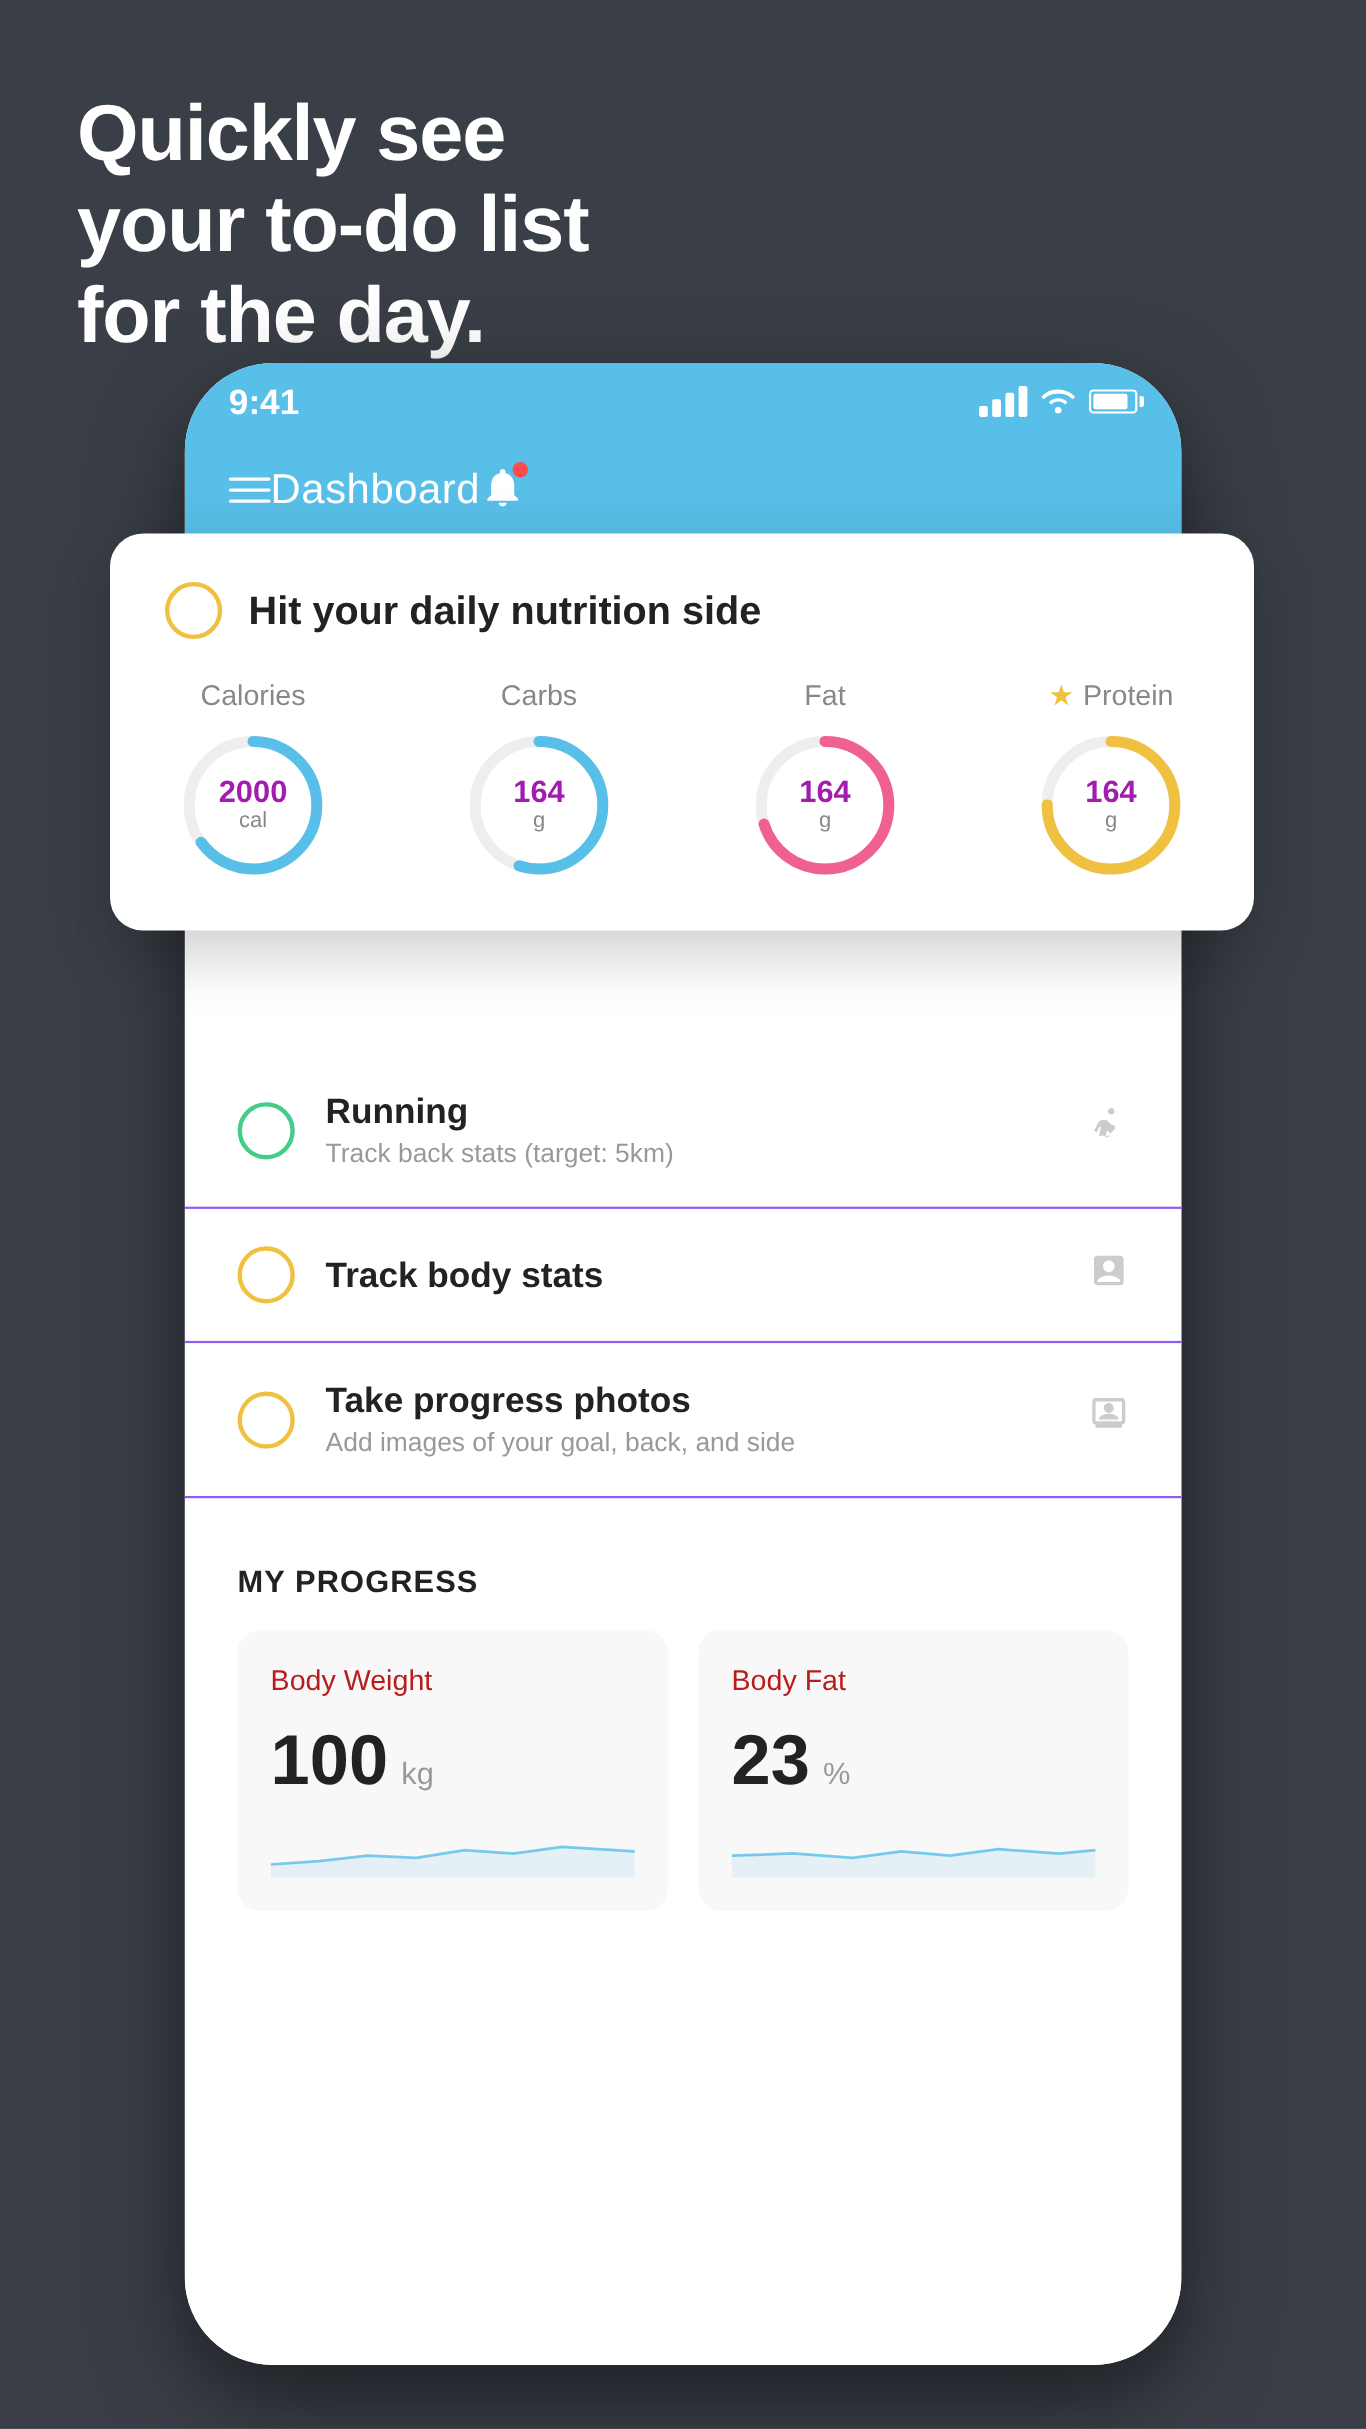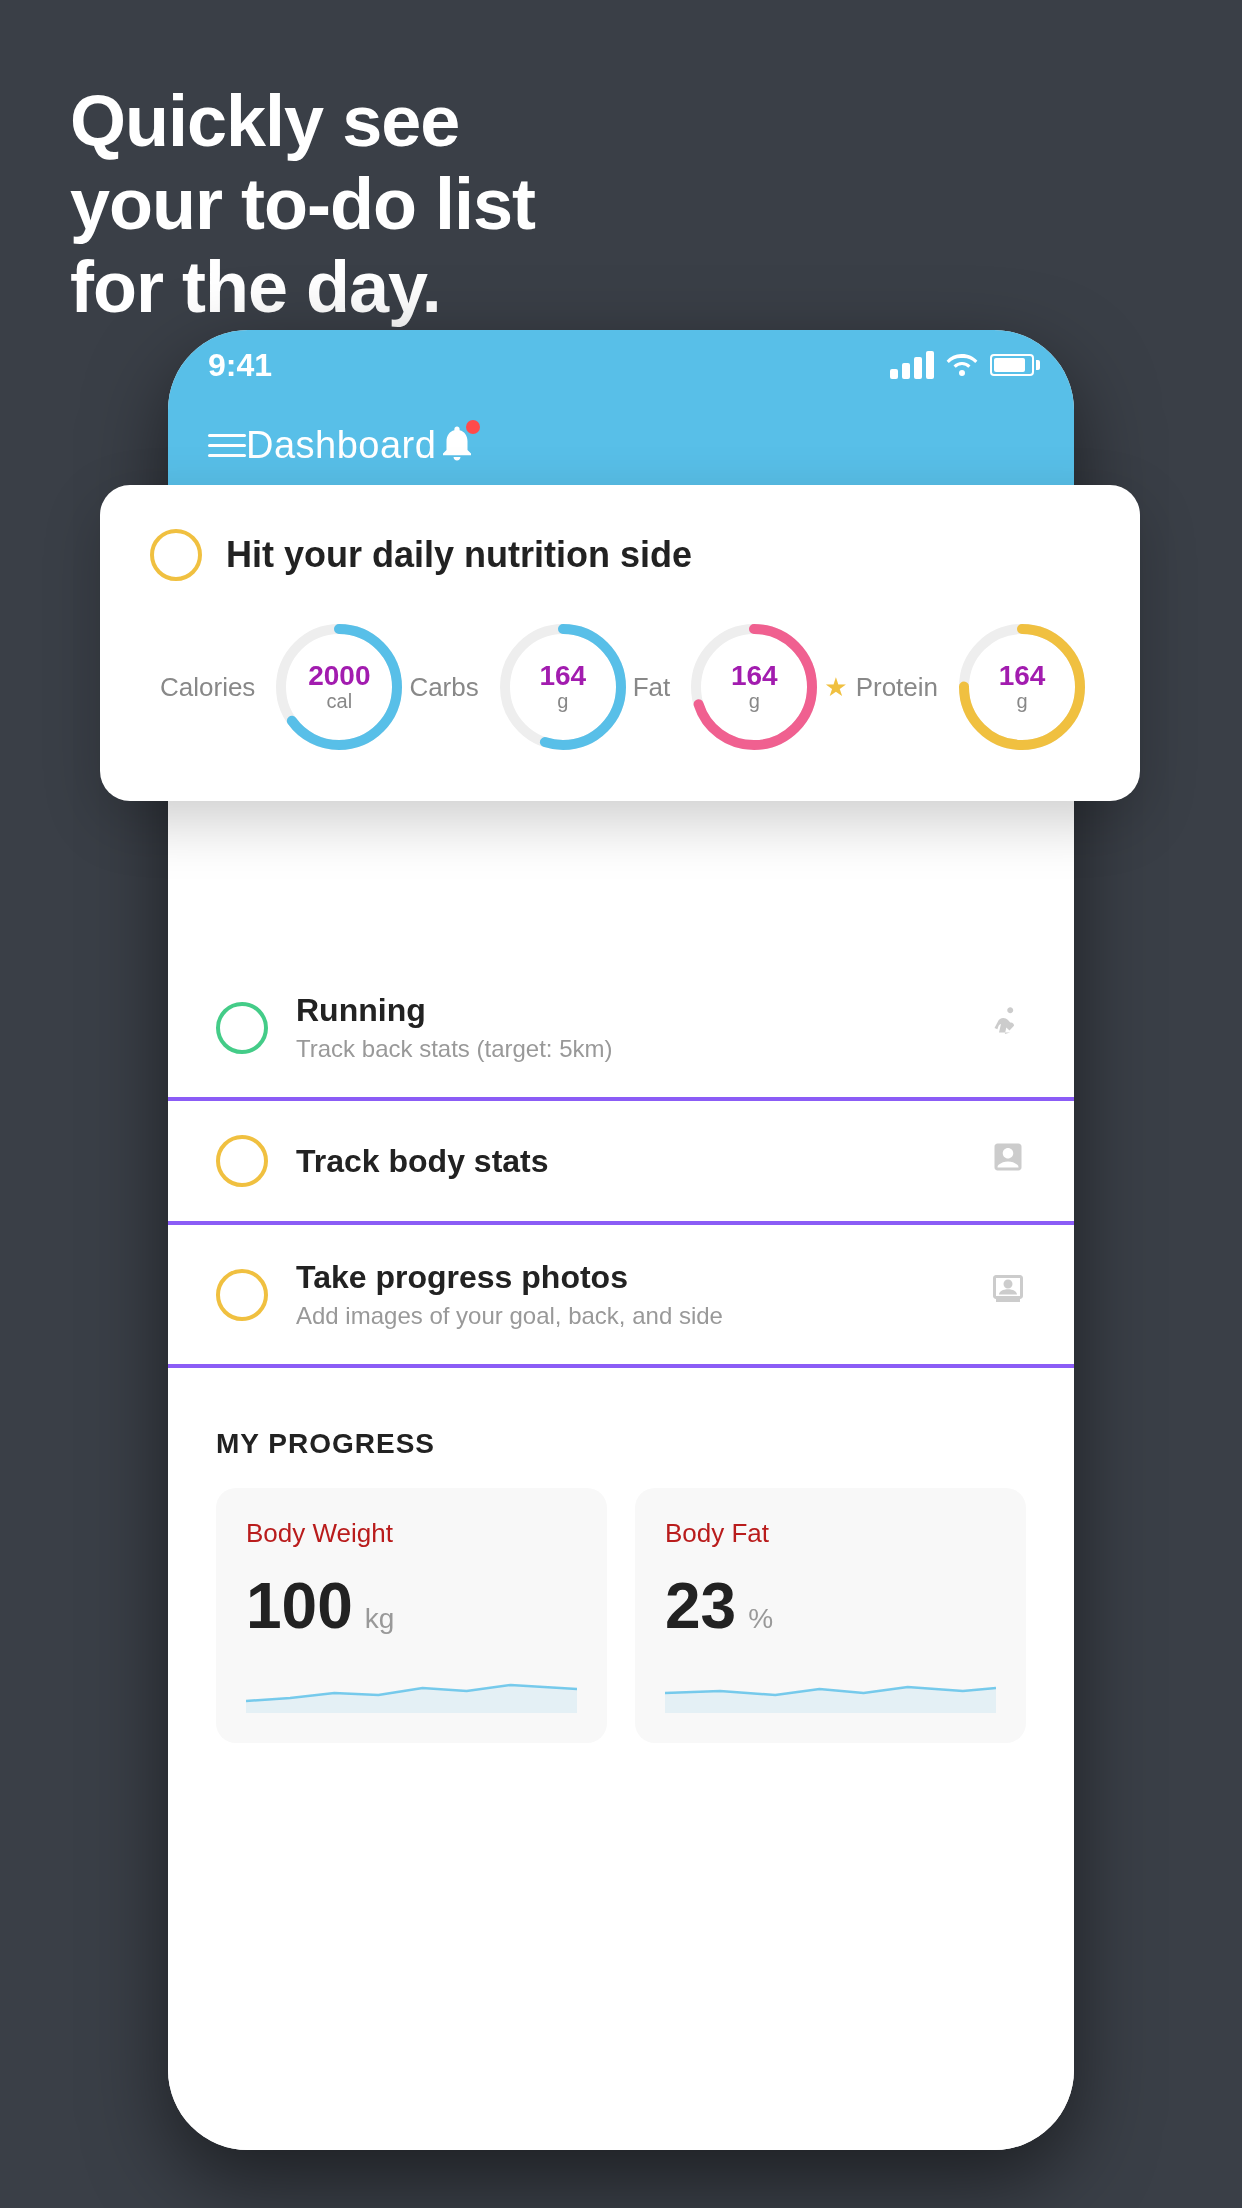--- a/index.html
+++ b/index.html
@@ -221,20 +221,21 @@
     
     .nutrition-rings {
       display: flex;
       justify-content: space-between;
       align-items: flex-start;
       padding: 0 10px;
     }
 
     .ring-item {
       display: flex;
+      flex-direction: column;
       align-items: center;
       gap: 14px;
     }
 
     .ring-label {
       font-size: 26px;
       color: #888888;
       display: flex;
       align-items: center;
       gap: 8px;
@@ -309,21 +310,21 @@
     .todo-list {
       background: #ffffff;
       margin-top: 0;
       padding-top: 380px;
     }
 
     .todo-item {
       display: flex;
       align-items: center;
       padding: 34px 48px;
-      border-bottom: 4px solid #8b5cf6;
+      border-bottom: 2px solid #8b5cf6;
       position: relative;
     }
 
     .todo-circle {
       width: 52px;
       height: 52px;
       border-radius: 50%;
       border: 4px solid;
       flex-shrink: 0;
       margin-right: 28px;

